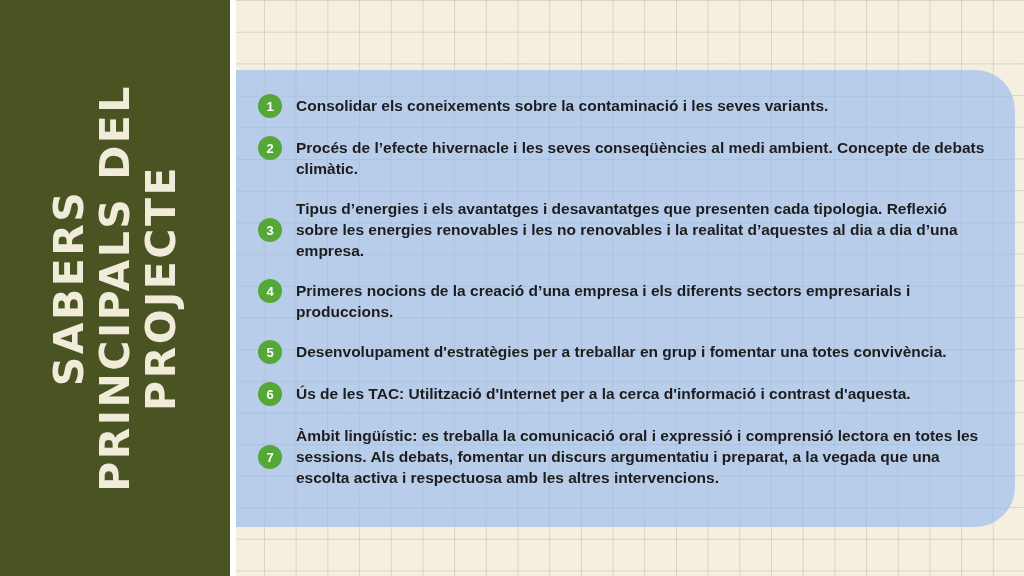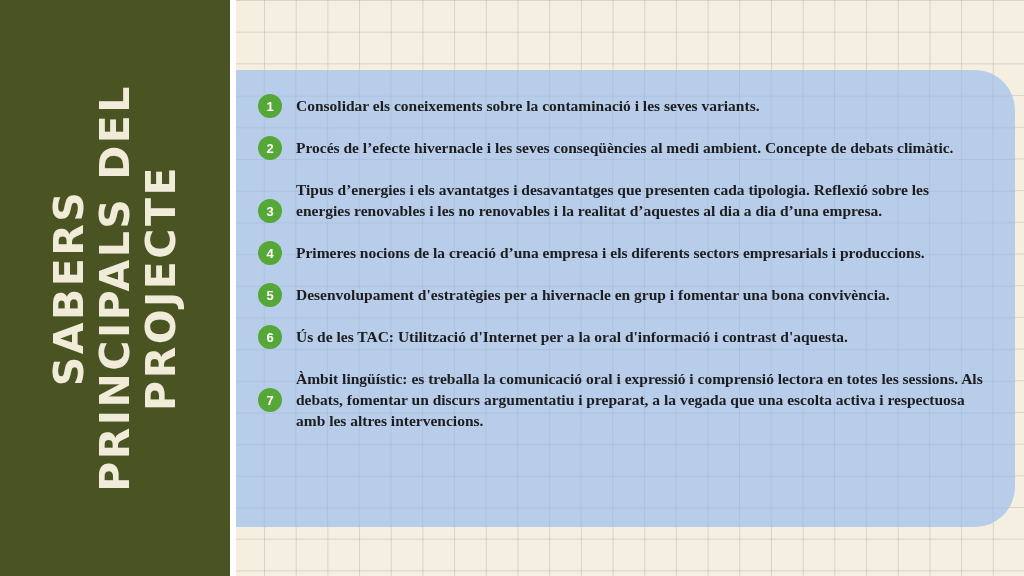--- a/index.html
+++ b/index.html
@@ -98,21 +98,21 @@
     font-weight: bold;
     font-size: 13px;
     display: flex;
     align-items: center;
     justify-content: center;
   }
   
   .item--mid .num { margin-top: 20px; }
 
   .item-text {
-    font-family: Liberation Serif, serif;
+    font-family: Liberation Sans, sans-serif;
     font-weight: bold;
     font-size: 15.5px;
     line-height: 21px;
     color: var(--text-dark);
     max-width: 700px;
   }
 </style>
 </head>
 <body>
 
@@ -146,26 +146,26 @@
         <div class="item-text">Tipus d’energies i els avantatges i desavantatges que presenten cada tipologia. Reflexió sobre les energies renovables i les no renovables i la realitat d’aquestes al dia a dia d’una empresa.</div>
       </div>
 
       <div class="item">
         <div class="num">4</div>
         <div class="item-text">Primeres nocions de la creació d’una empresa i els diferents sectors empresarials i produccions.</div>
       </div>
 
       <div class="item">
         <div class="num">5</div>
-        <div class="item-text">Desenvolupament d'estratègies per a hivernacle en grup i fomentar una bona convivència.</div>
+        <div class="item-text">Desenvolupament d'estratègies per a treballar en grup i fomentar una totes convivència.</div>
       </div>
 
       <div class="item">
         <div class="num">6</div>
-        <div class="item-text">Ús de les TAC: Utilització d'Internet per a la oral d'informació i contrast d'aquesta.</div>
+        <div class="item-text">Ús de les TAC: Utilització d'Internet per a la cerca d'informació i contrast d'aquesta.</div>
       </div>
 
       <div class="item item--mid">
         <div class="num">7</div>
         <div class="item-text">Àmbit lingüístic: es treballa la comunicació oral i expressió i comprensió lectora en totes les sessions. Als debats, fomentar un discurs argumentatiu i preparat, a la vegada que una escolta activa i respectuosa amb les altres intervencions.</div>
       </div>
 
     </div>
   </div>
 

